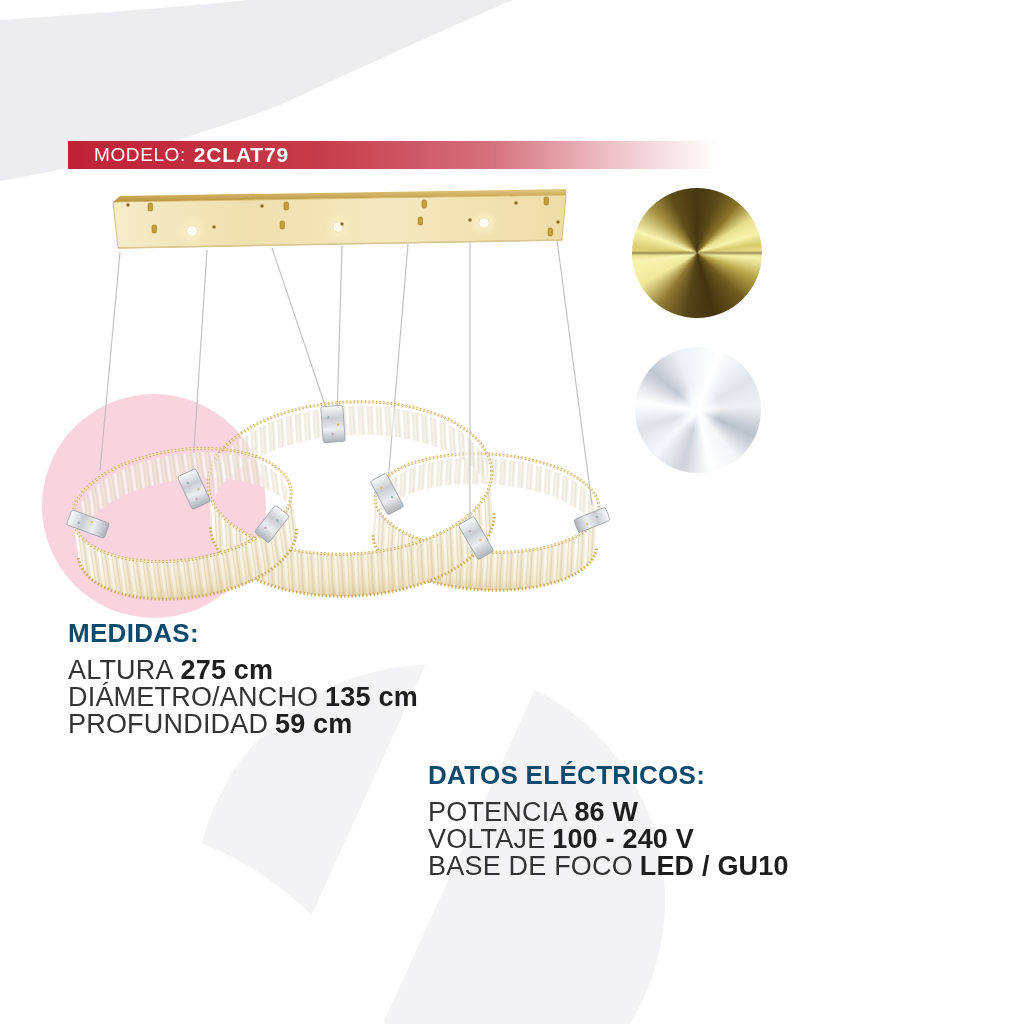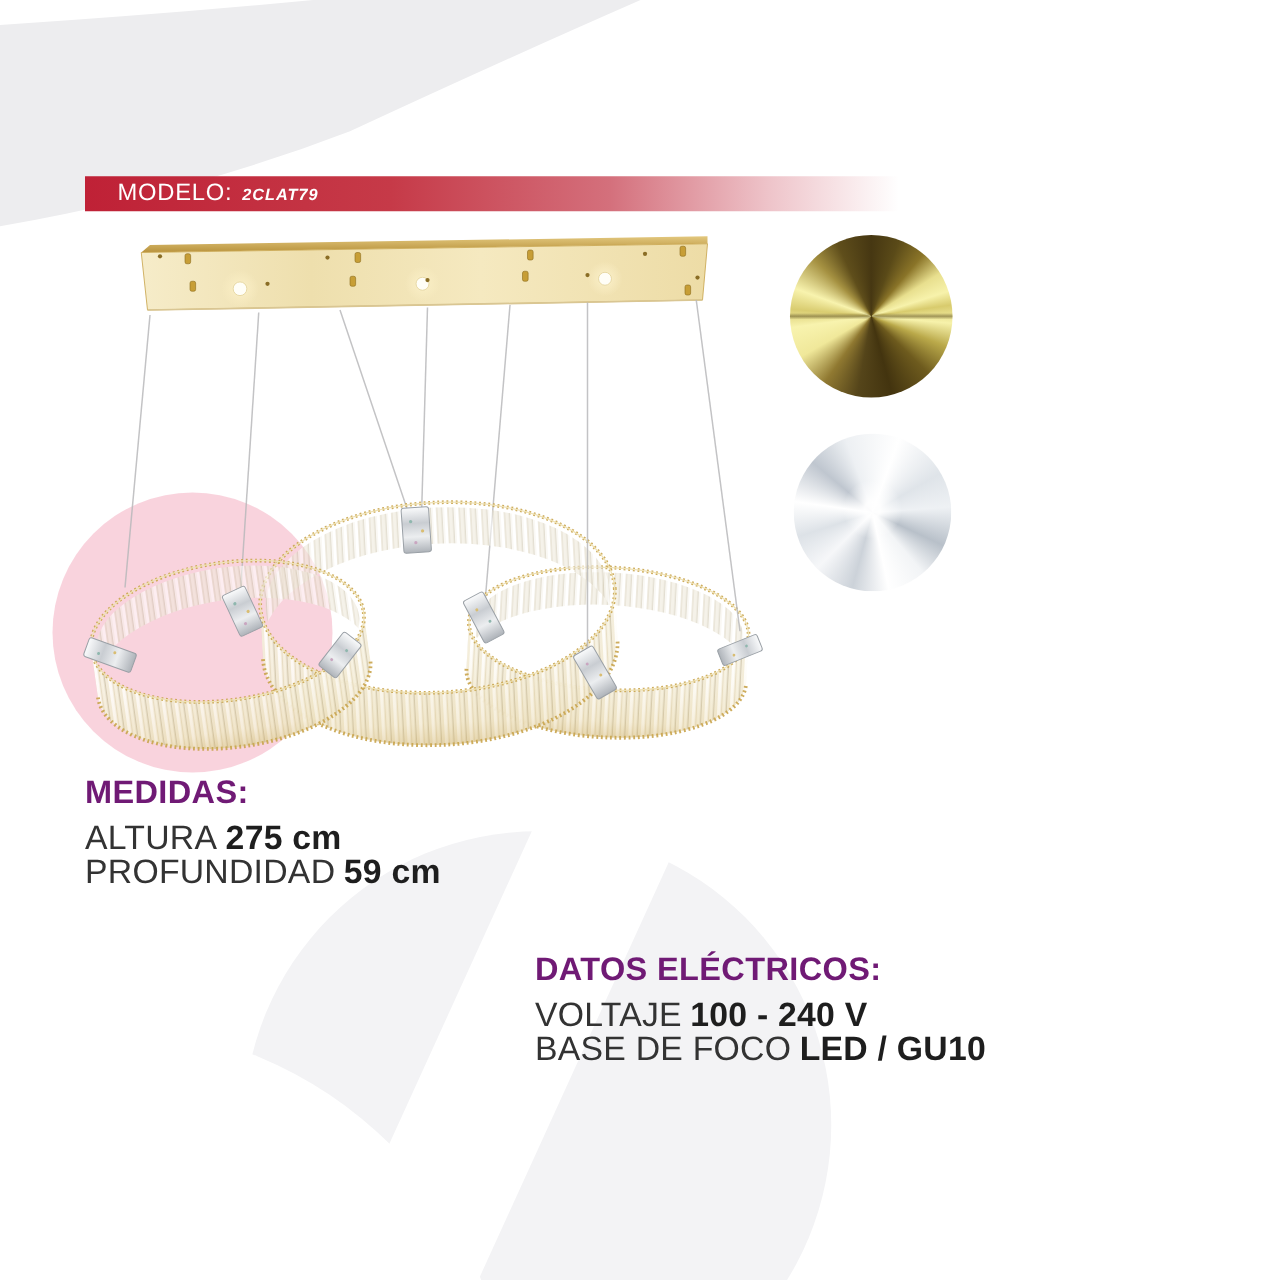--- a/index.html
+++ b/index.html
@@ -5,39 +5,39 @@
   html,body{margin:0;padding:0;background:#ffffff;}
   .page{position:relative;width:1024px;height:1024px;background:#ffffff;overflow:hidden;
         font-family:"Liberation Sans",sans-serif;color:#2d2d2d;}
   svg.art{position:absolute;left:0;top:0;z-index:1;}
 
   
   .banner{position:absolute;left:68px;top:141px;width:700px;height:28px;z-index:3;
      background:linear-gradient(90deg,#bf2136 0%,#c63a48 35%,#d4707c 60%,#eec3c9 78%,rgba(255,255,255,0) 93%);
      display:flex;align-items:center;padding-left:26px;box-sizing:border-box;}
   .banner .lbl{color:#ffffff;font-size:19px;letter-spacing:.6px;}
-  .banner .mdl{color:#ffffff;font-size:13px;font-weight:bold;font-style:italic;margin-left:8px;letter-spacing:.8px;}
+  .banner .mdl{color:#ffffff;font-size:21px;font-weight:bold;margin-left:8px;letter-spacing:.8px;}
 
   
   .swatch{position:absolute;border-radius:50%;z-index:2;}
   .swatch.gold{left:632px;top:188px;width:130px;height:130px;
     background:conic-gradient(from 0deg,#463712 0deg,#5a4a18 20deg,#8a7428 40deg,#e8df8e 58deg,#f7f2ab 72deg,
       #d8cb6d 82deg,#f7f2ab 95deg,#baa94a 112deg,#6e5b1e 135deg,#43340f 165deg,#55451a 190deg,#907931 215deg,
       #f0e89a 240deg,#f8f3ae 262deg,#d9cc70 275deg,#f8f3ae 290deg,#a59141 315deg,#5f4e1b 335deg,#463712 360deg);}
   .swatch.gold::after{content:"";position:absolute;inset:0;border-radius:50%;
     background:linear-gradient(to bottom,transparent 48%,rgba(70,55,15,.45) 50%,transparent 52%);}
   .swatch.crystal{left:635px;top:347px;width:126px;height:126px;
     background:radial-gradient(circle at 50% 48%,rgba(255,255,255,.95) 0 7%,rgba(255,255,255,0) 26%),
       conic-gradient(from 20deg,#ffffff 0deg,#dfe4e9 40deg,#eef1f4 66deg,#b8c0c9 95deg,#f2f4f6 120deg,
       #ffffff 148deg,#ccd2d9 175deg,#f6f7f9 205deg,#dde2e7 232deg,#ffffff 258deg,#bfc6cf 290deg,
       #edf0f3 320deg,#ffffff 360deg);}
 
   
   .spec{position:absolute;z-index:3;}
-  .spec h2{margin:0 0 8px 0;font-size:26px;font-weight:bold;letter-spacing:.3px;color:#701a75;}
+  .spec h2{margin:0 0 8px 0;font-size:26px;font-weight:bold;letter-spacing:.3px;color:#0c4a6e;}
   .row{font-size:27px;line-height:27px;letter-spacing:.2px;color:#333333;}
   .row b{color:#1e1e1e;margin-left:.45ch;}
   #medidas{left:68px;top:618px;}
   #terminados{left:68px;top:778px;}
   #terminados .group2{margin-top:26px;}
   #datos{left:428px;top:760px;}
 </style>
 </head>
 <body>
 
@@ -227,25 +227,29 @@
   </div>
 
   <div class="swatch gold"></div>
   <div class="swatch crystal"></div>
 
   <div id="medidas" class="spec">
     <h2>MEDIDAS:</h2>
     <div class="row">
       <span>ALTURA</span><b>275 cm</b></div>
     <div class="row">
+      <span>DIÁMETRO/ANCHO</span><b>135 cm</b></div>
+    <div class="row">
       <span>PROFUNDIDAD</span><b>59 cm</b></div>
   </div>
 
 
   <div id="datos" class="spec">
     <h2>DATOS ELÉCTRICOS:</h2>
     <div class="row">
+      <span>POTENCIA</span><b>86 W</b></div>
+    <div class="row">
       <span>VOLTAJE</span><b>100 - 240 V</b></div>
     <div class="row">
       <span>BASE DE FOCO</span><b>LED / GU10</b></div>
   </div>
 
 </div>
 
 </body></html>

